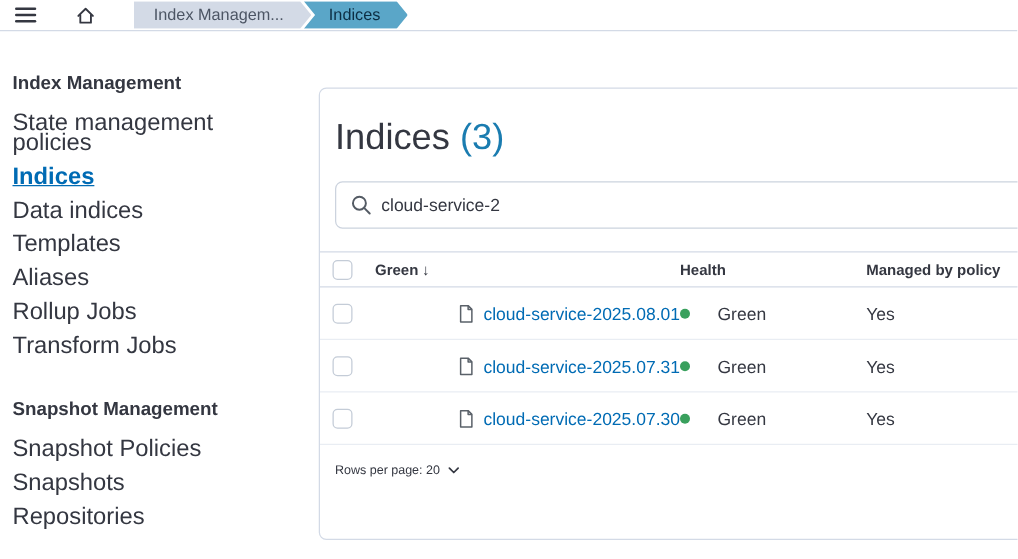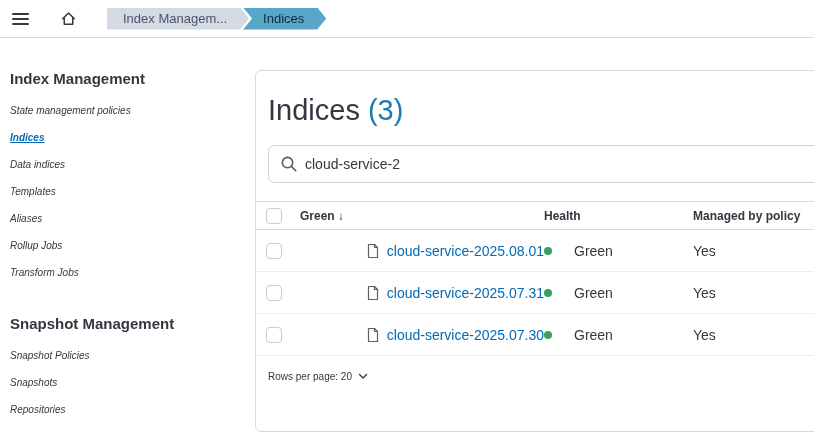--- a/index.html
+++ b/index.html
@@ -5,21 +5,21 @@
   * { box-sizing: border-box; }
   html, body { margin: 0; padding: 0; }
   body {
     width: 814px; height: 447px; overflow: hidden; position: relative;
     background: #fff; color: #343741;
     font-family: "Liberation Sans", sans-serif;
   }
 
   
   .topbar {
-    height: 38px; border-bottom: 1px solid #d3dae6;
+    height: 25px; border-bottom: 1px solid #d3dae6;
     display: flex; align-items: center; padding: 10px 8px;
     background: #fff;
   }
   .icon-btn {
     background: none; border: none; padding: 4px; cursor: pointer;
     display: flex; align-items: center; justify-content: center;
   }
   .hamburger { width: 17px; display: flex; flex-direction: column; gap: 3px; }
   .hamburger span { height: 2px; background: #343741; border-radius: 1px; display: block; }
   .home-btn { margin-left: 23px; }
@@ -34,24 +34,24 @@
     clip-path: polygon(0 0, calc(100% - 9px) 0, 100% 50%, calc(100% - 9px) 100%, 0 100%);
   }
   .crumb-active {
     background: #5aa6c8; color: #0c2d42; font-weight: 500;
     margin-left: -6px;
     padding: 0 22px 0 20px;
     clip-path: polygon(0 0, calc(100% - 9px) 0, 100% 50%, calc(100% - 9px) 100%, 0 100%, 9px 50%);
   }
 
   
-  .sidebar { position: absolute; left: 0; top: 48px; width: 246px; padding: 22px 10px 0; }
+  .sidebar { position: absolute; left: 0; top: 36px; width: 246px; padding: 22px 10px 0; }
   .sidebar h3 { font-size: 15px; font-weight: 700; margin: 0 0 16px; color: #343741; }
   .sidebar ul { list-style: none; margin: 0; padding: 0; }
-  .sidebar li { font-size: 10px; margin-bottom: 11px; color: #343741; cursor: pointer; line-height: 16px; font-style: italic; }
+  .sidebar li { font-size: 19px; margin-bottom: 11px; color: #343741; cursor: pointer; line-height: 16px; }
   .sidebar li.active { color: #006BB4; font-weight: 700; text-decoration: underline; }
   .sidebar .section-2-title { margin-top: 34px; }
 
   
   .panel {
     position: absolute; left: 255px; top: 70px; width: 612px; height: 362px;
     border: 1px solid #d3dae6; border-radius: 6px; background: #fff;
     display: flex; flex-direction: column;
   }
   .panel-title {

